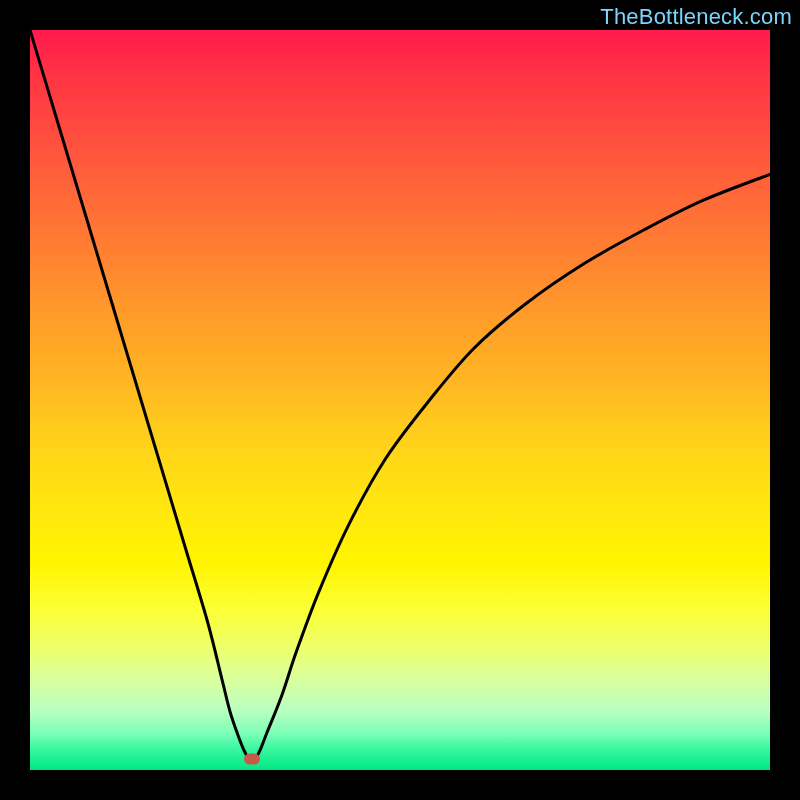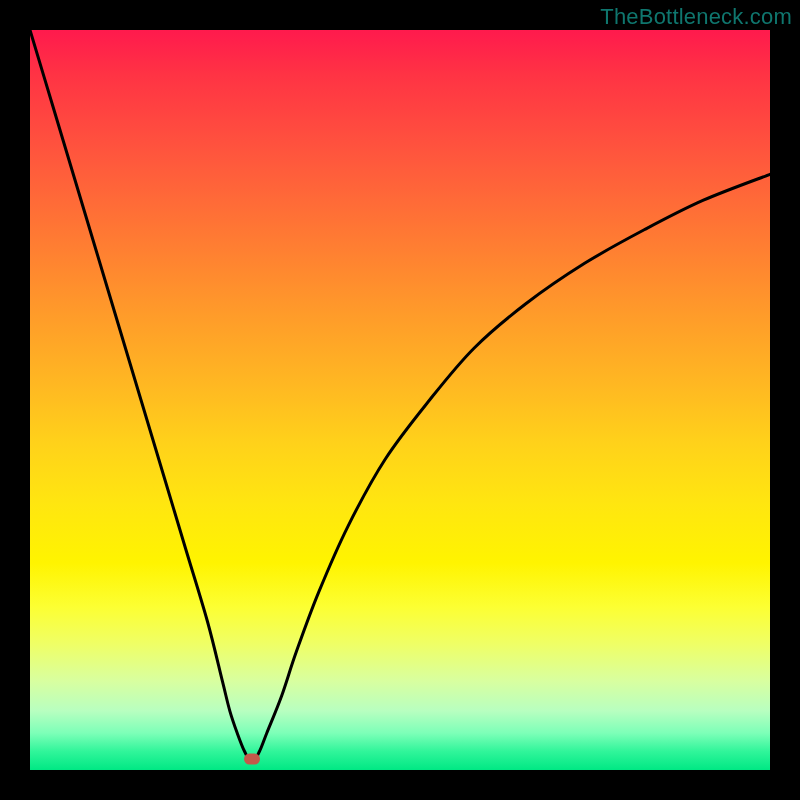--- a/index.html
+++ b/index.html
@@ -40,21 +40,21 @@
       #d8ffa0 88%,
       #b8ffc0 92%,
       #7dffb8 95%,
       #30f59a 97.5%,
       #00e884 100%);
   }
   .watermark {
     position: absolute;
     top: 4px;
     right: 8px;
-    color: #0f766e;
+    color: #7dd3fc;
     font-size: 22px;
     font-weight: 400;
     letter-spacing: 0.2px;
   }
   .marker {
     position: absolute;
     width: 16px;
     height: 11px;
     background: #c35a4a;
     border-radius: 6px;

